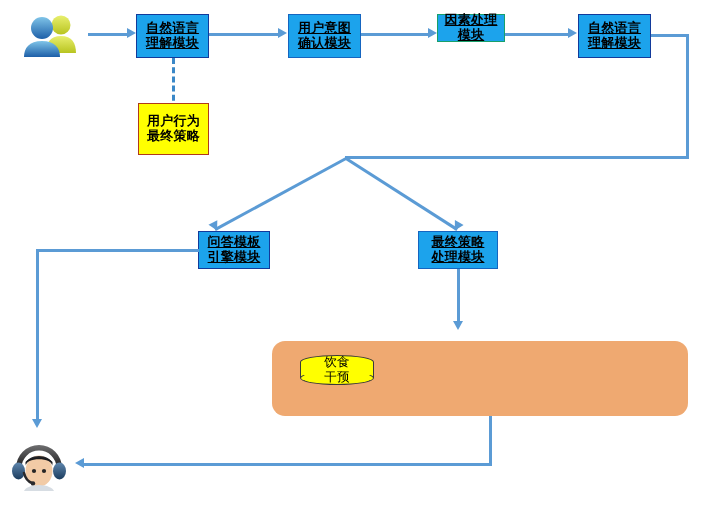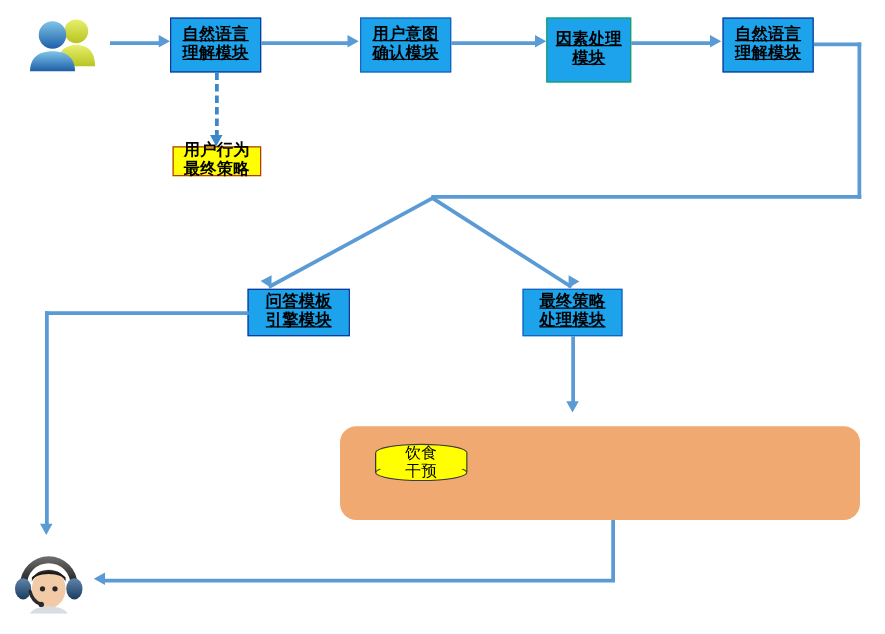--- a/index.html
+++ b/index.html
@@ -172,52 +172,52 @@
   <div class="arrow right" style="left:278px; top:28px;"></div>
 
   <div class="node proc blue-border" style="left:288px; top:14px; width:73px; height:44px;">
     <span>用户意图</span>
     <span>确认模块</span>
   </div>
 
   <div class="hline" style="left:361px; top:33px; width:68px;"></div>
   <div class="arrow right" style="left:428px; top:28px;"></div>
 
-  <div class="node proc green-border" style="left:437px; top:14px; width:68px; height:52px;">
+  <div class="node proc green-border" style="left:437px; top:14px; width:68px; height:28px;">
     <span>因素处理</span>
     <span>模块</span>
   </div>
 
   <div class="hline" style="left:505px; top:33px; width:64px;"></div>
   <div class="arrow right" style="left:568px; top:28px;"></div>
 
   <div class="node proc navy-border" style="left:578px; top:14px; width:73px; height:44px;">
     <span>自然语言</span>
     <span>理解模块</span>
   </div>
 
   <div class="vline dash" style="left:172px; top:58px; height:52px;"></div>
   <div class="arrow down dk" style="left:168px; top:108px;"></div>
 
-  <div class="node note" style="left:138px; top:117px; width:71px; height:24px;">
+  <div class="node note" style="left:138px; top:103px; width:71px; height:52px;">
     <span>用户行为</span>
     <span>最终策略</span>
   </div>
 
   <div class="hline" style="left:651px; top:34px; width:38px;"></div>
   <div class="vline" style="left:686px; top:34px; height:125px;"></div>
   <div class="hline" style="left:345px; top:156px; width:344px;"></div>
 
   <div class="diag" style="left:346px; top:157px; width:149px; transform: rotate(151.5deg);"></div>
   <div class="arrow down" style="left:210px; top:222px; transform: rotate(-28deg);"></div>
 
   <div class="diag" style="left:346px; top:157px; width:132px; transform: rotate(32.6deg);"></div>
   <div class="arrow down" style="left:452px; top:222px; transform: rotate(30deg);"></div>
 
-  <div class="node proc navy-border" style="left:198px; top:231px; width:82px; height:38px;">
+  <div class="node proc navy-border" style="left:198px; top:231px; width:72px; height:38px;">
     <span>问答模板</span>
     <span>引擎模块</span>
   </div>
 
   <div class="node proc blue-border" style="left:418px; top:231px; width:80px; height:38px;">
     <span>最终策略</span>
     <span>处理模块</span>
   </div>
 
   <div class="hline" style="left:36px; top:249px; width:163px;"></div>

